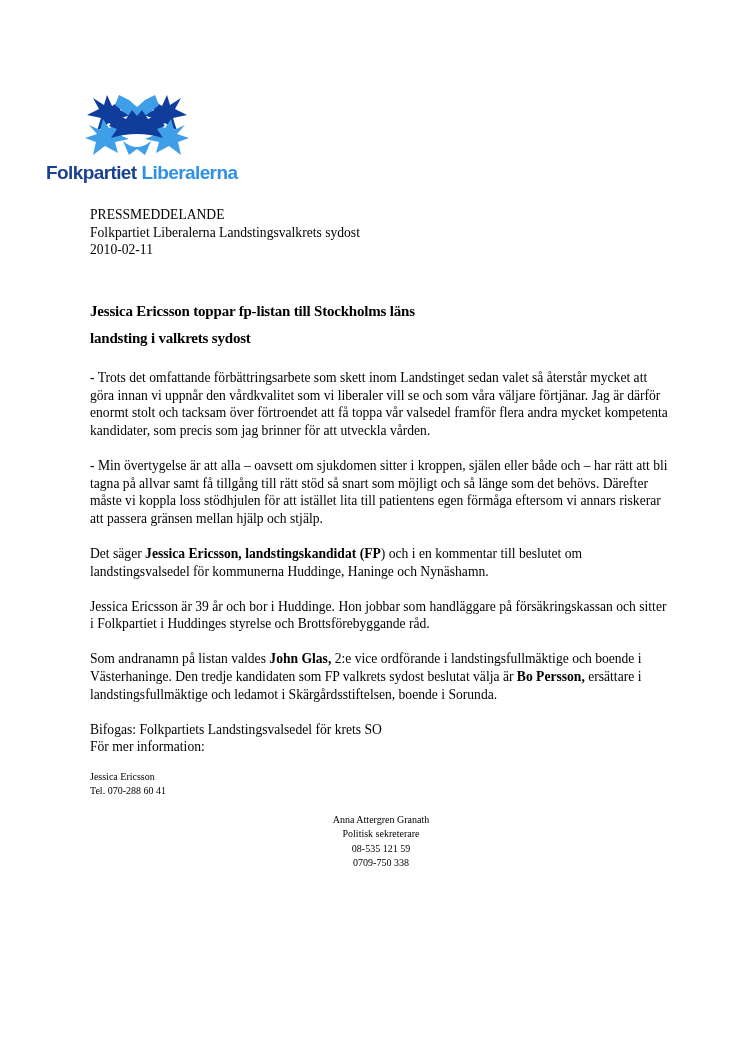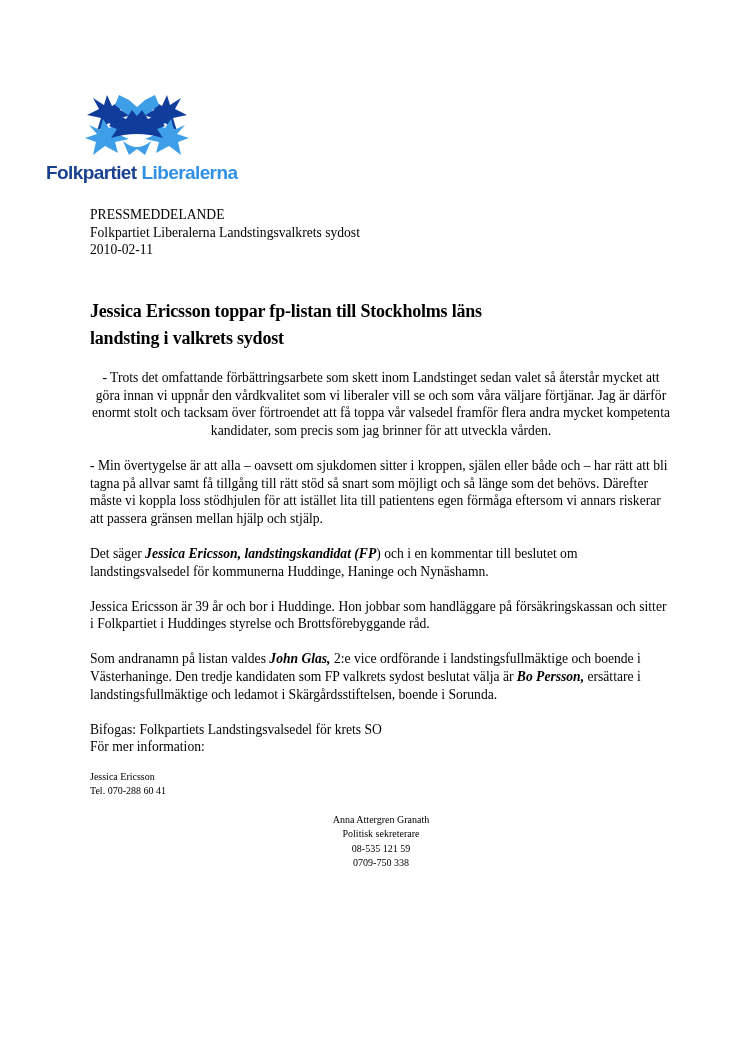--- a/index.html
+++ b/index.html
@@ -40,32 +40,32 @@
     left: 90px;
     top: 206px;
     width: 582px;
   }
   .meta {
     font-size: 13.6px;
     line-height: 17.6px;
   }
   .doc-title {
     margin-top: 39px;
-    font-size: 18px;
+    font-size: 15px;
     line-height: 27.6px;
     font-weight: bold;
     letter-spacing: -0.2px;
   }
   .para {
     margin-top: 17.6px;
     font-size: 13.6px;
     line-height: 17.6px;
   }
-  .para.first { margin-top: 16px; text-align: center; }
-  .b { font-weight: bold; font-style: italic; }
+  .para.first { margin-top: 16px; }
+  .b { font-weight: bold; }
   .contacts {
     margin-top: 14px;
     font-size: 10px;
     line-height: 14.3px;
   }
   .contact-group + .contact-group { margin-top: 14.3px; text-align: center; }
 </style>
 </head>
 <body>
 

